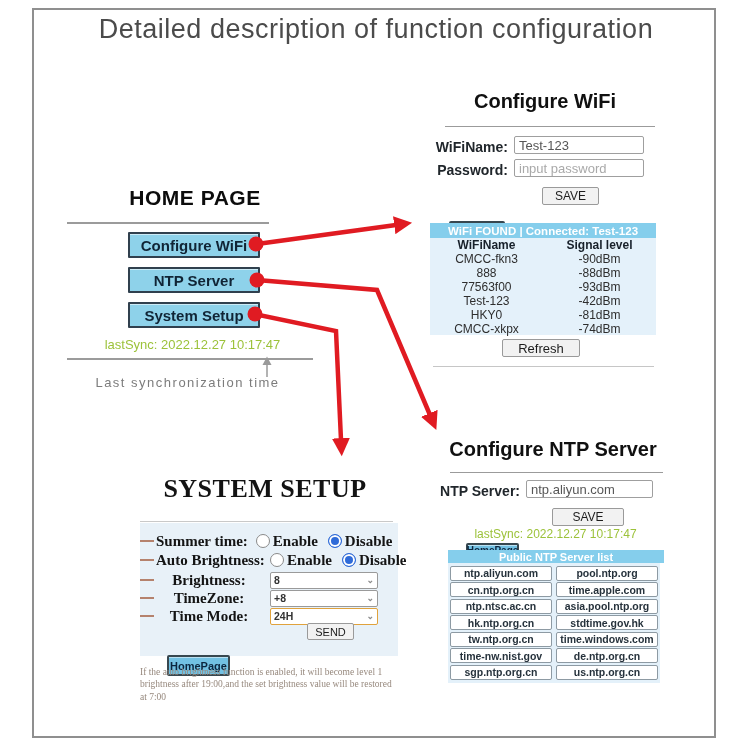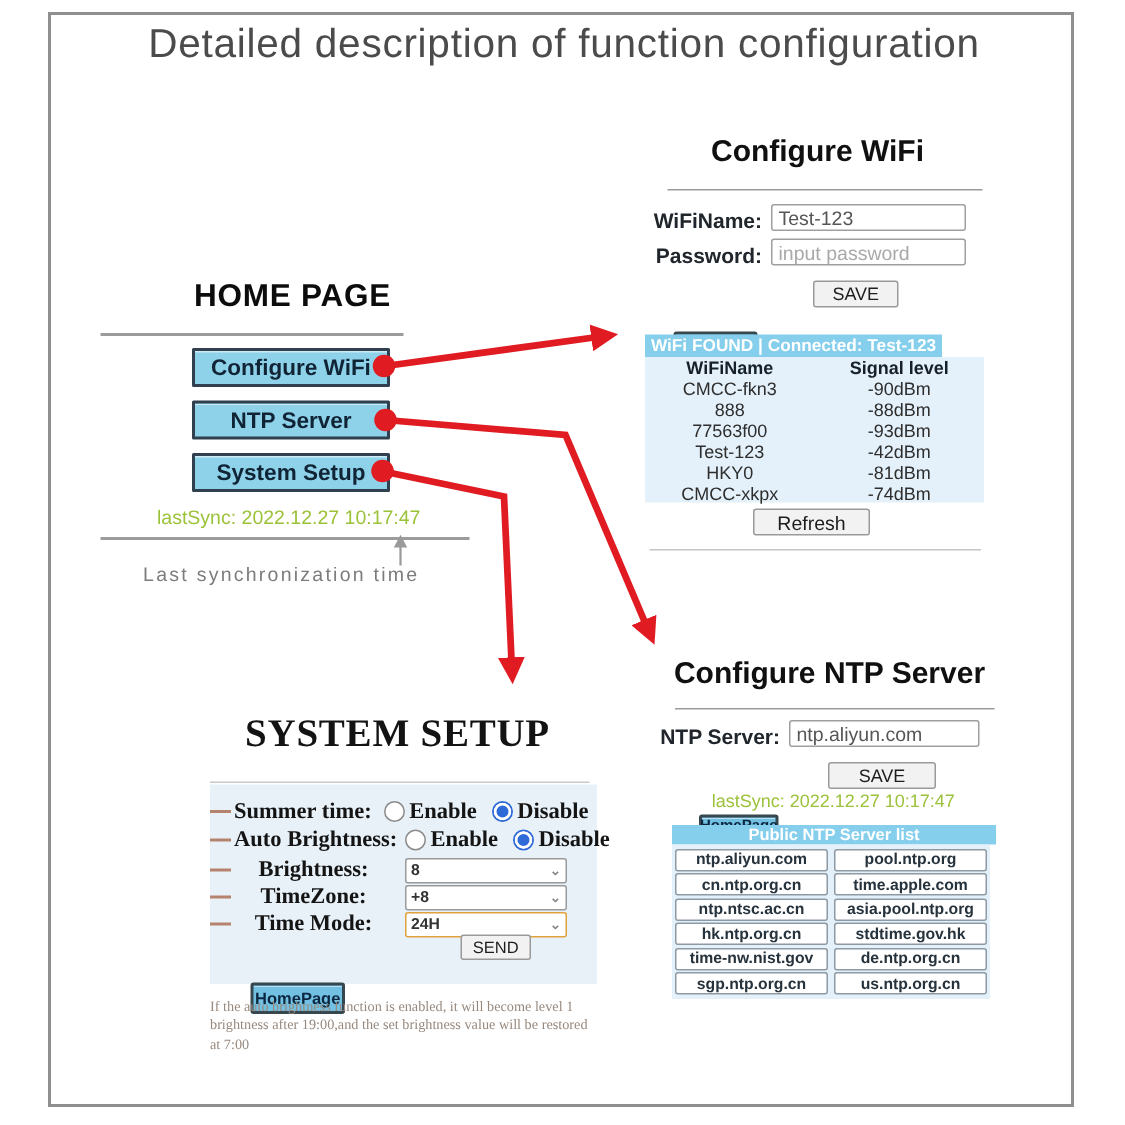--- a/index.html
+++ b/index.html
@@ -48,21 +48,21 @@
 
   
   .wifi-title { left:435px; top:90px; width:220px; text-align:center; font-size:20px; font-weight:800; color:#101010; }
   .wifi-line  { left:445px; top:126px; width:210px; border-top:1.5px solid #9b9b9b; }
   .wifi-name-label { left:428px; top:139px; width:80px; }
   .wifi-name-input { left:514px; top:136px; width:130px; height:18px; }
   .wifi-pass-label { left:428px; top:162px; width:80px; }
   .wifi-pass-input { left:514px; top:159px; width:130px; height:18px; }
   .wifi-home-btn { left:449px; top:188px; width:56px; height:16px; }
   .wifi-save-btn { left:542px; top:187px; width:57px; height:18px; font-size:12px; }
-  .wifi-band  { left:430px; top:223px; width:198px; height:15px; font-size:11.5px; }
+  .wifi-band  { left:430px; top:223px; width:226px; height:15px; font-size:11.5px; }
   .wifi-table { left:430px; top:238px; width:226px; height:97px; background:#e4f1fa; display:flex; flex-direction:column; justify-content:space-evenly; }
   .wifi-row { display:flex; font-size:12px; color:#2e2e2e; }
   .wifi-row > span { flex:1; text-align:center; }
   .wifi-row.hdr { font-weight:700; color:#17202a; }
   .wifi-underline { left:433px; top:366px; width:221px; border-top:1px solid #c6c6c6; }
   .wifi-refresh { left:502px; top:339px; width:78px; height:18px; font-size:13px; }
 
   
   .ntp-title { left:438px; top:438px; width:230px; text-align:center; font-size:20px; font-weight:800; color:#101010; white-space:nowrap; }
   .ntp-line  { left:450px; top:472px; width:213px; border-top:1.5px solid #9b9b9b; }
@@ -178,20 +178,24 @@
     </div>
   <div class="ntp-trow">
       <div class="ntp-cell">ntp.ntsc.ac.cn</div>
       <div class="ntp-cell">asia.pool.ntp.org</div>
     </div>
   <div class="ntp-trow">
       <div class="ntp-cell">hk.ntp.org.cn</div>
       <div class="ntp-cell">stdtime.gov.hk</div>
     </div>
   <div class="ntp-trow">
+      <div class="ntp-cell">tw.ntp.org.cn</div>
+      <div class="ntp-cell">time.windows.com</div>
+    </div>
+  <div class="ntp-trow">
       <div class="ntp-cell">time-nw.nist.gov</div>
       <div class="ntp-cell">de.ntp.org.cn</div>
     </div>
   <div class="ntp-trow">
       <div class="ntp-cell">sgp.ntp.org.cn</div>
       <div class="ntp-cell">us.ntp.org.cn</div>
     </div>
 </div>
 
 <div class="abs setup-title">SYSTEM SETUP</div>

